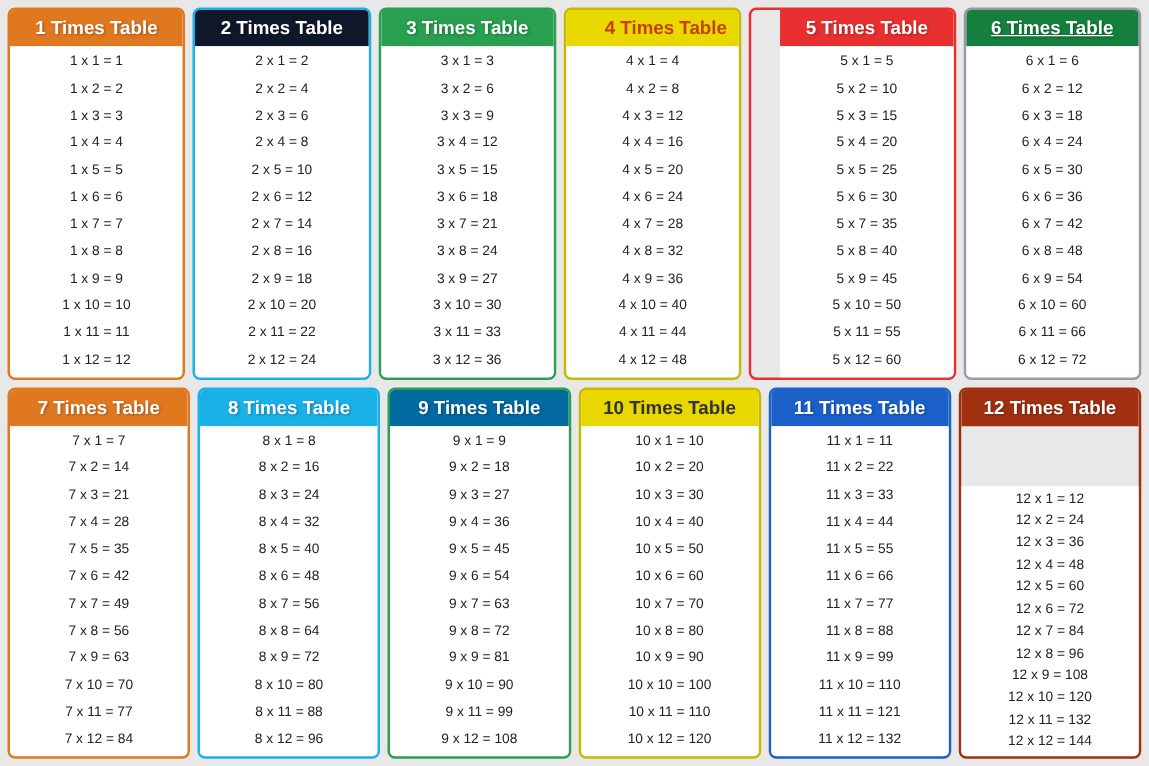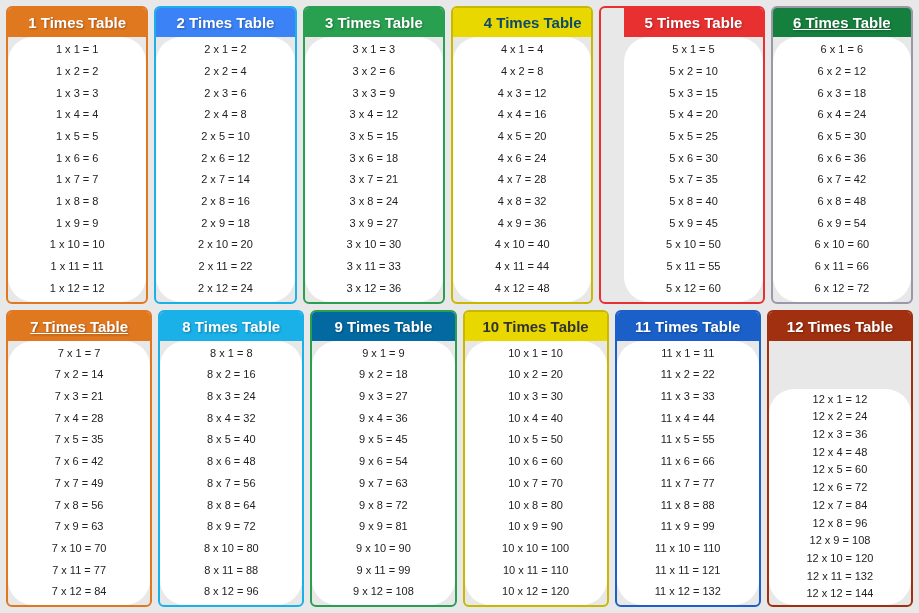--- a/index.html
+++ b/index.html
@@ -34,42 +34,41 @@
       color: white;
       text-shadow: 1px 1px 2px rgba(0,0,0,0.3);
     }
     .table-body {
       background: white;
       flex: 1;
       display: flex;
       flex-direction: column;
       justify-content: space-around;
       padding: 2px 4px;
-      border-radius: 25px;
     }
     .table-row-item {
       text-align: center;
       font-size: 11px;
       color: #222;
       line-height: 1.4;
     }
     
     .card-1 .table-header { background: #e07820; }
     .card-1 { border-color: #e07820; }
-    .card-2 .table-header { background: #3b82f6; }
+    .card-2 .table-header { background: #0f172a; }
     .card-2 { border-color: #1ab0e8; }
     .card-3 .table-header { background: #28a050; }
     .card-3 { border-color: #28a050; }
-    .card-4 .table-header { background: #e8d800; color: #0c4a6e; text-shadow: none; padding-left: 25px; }
+    .card-4 .table-header { background: #e8d800; color: #c2410c; text-shadow: none; padding-left: 25px; }
     .card-4 { border-color: #c8b800; }
     .card-5 .table-header { background: #e83030; }
     .card-5 { border-color: #e83030; padding-left: 23px; }
     .card-6 .table-header { background: #15803d; text-decoration: underline; }
     .card-6 { border-color: #9898a8; }
-    .card-7 .table-header { background: #e07820; text-decoration: underline; }
+    .card-7 .table-header { background: #e07820; }
     .card-7 { border-color: #e07820; }
     .card-8 .table-header { background: #1ab0e8; }
     .card-8 { border-color: #1ab0e8; }
     .card-9 .table-header { background: #0369a1; }
     .card-9 { border-color: #28a050; }
     .card-10 .table-header { background: #e8d800; color: #333; text-shadow: none; }
     .card-10 { border-color: #c8b800; }
     .card-11 .table-header { background: #1a60c8; }
     .card-11 { border-color: #1a60c8; }
     .card-12 .table-header { background: #a03010; }

